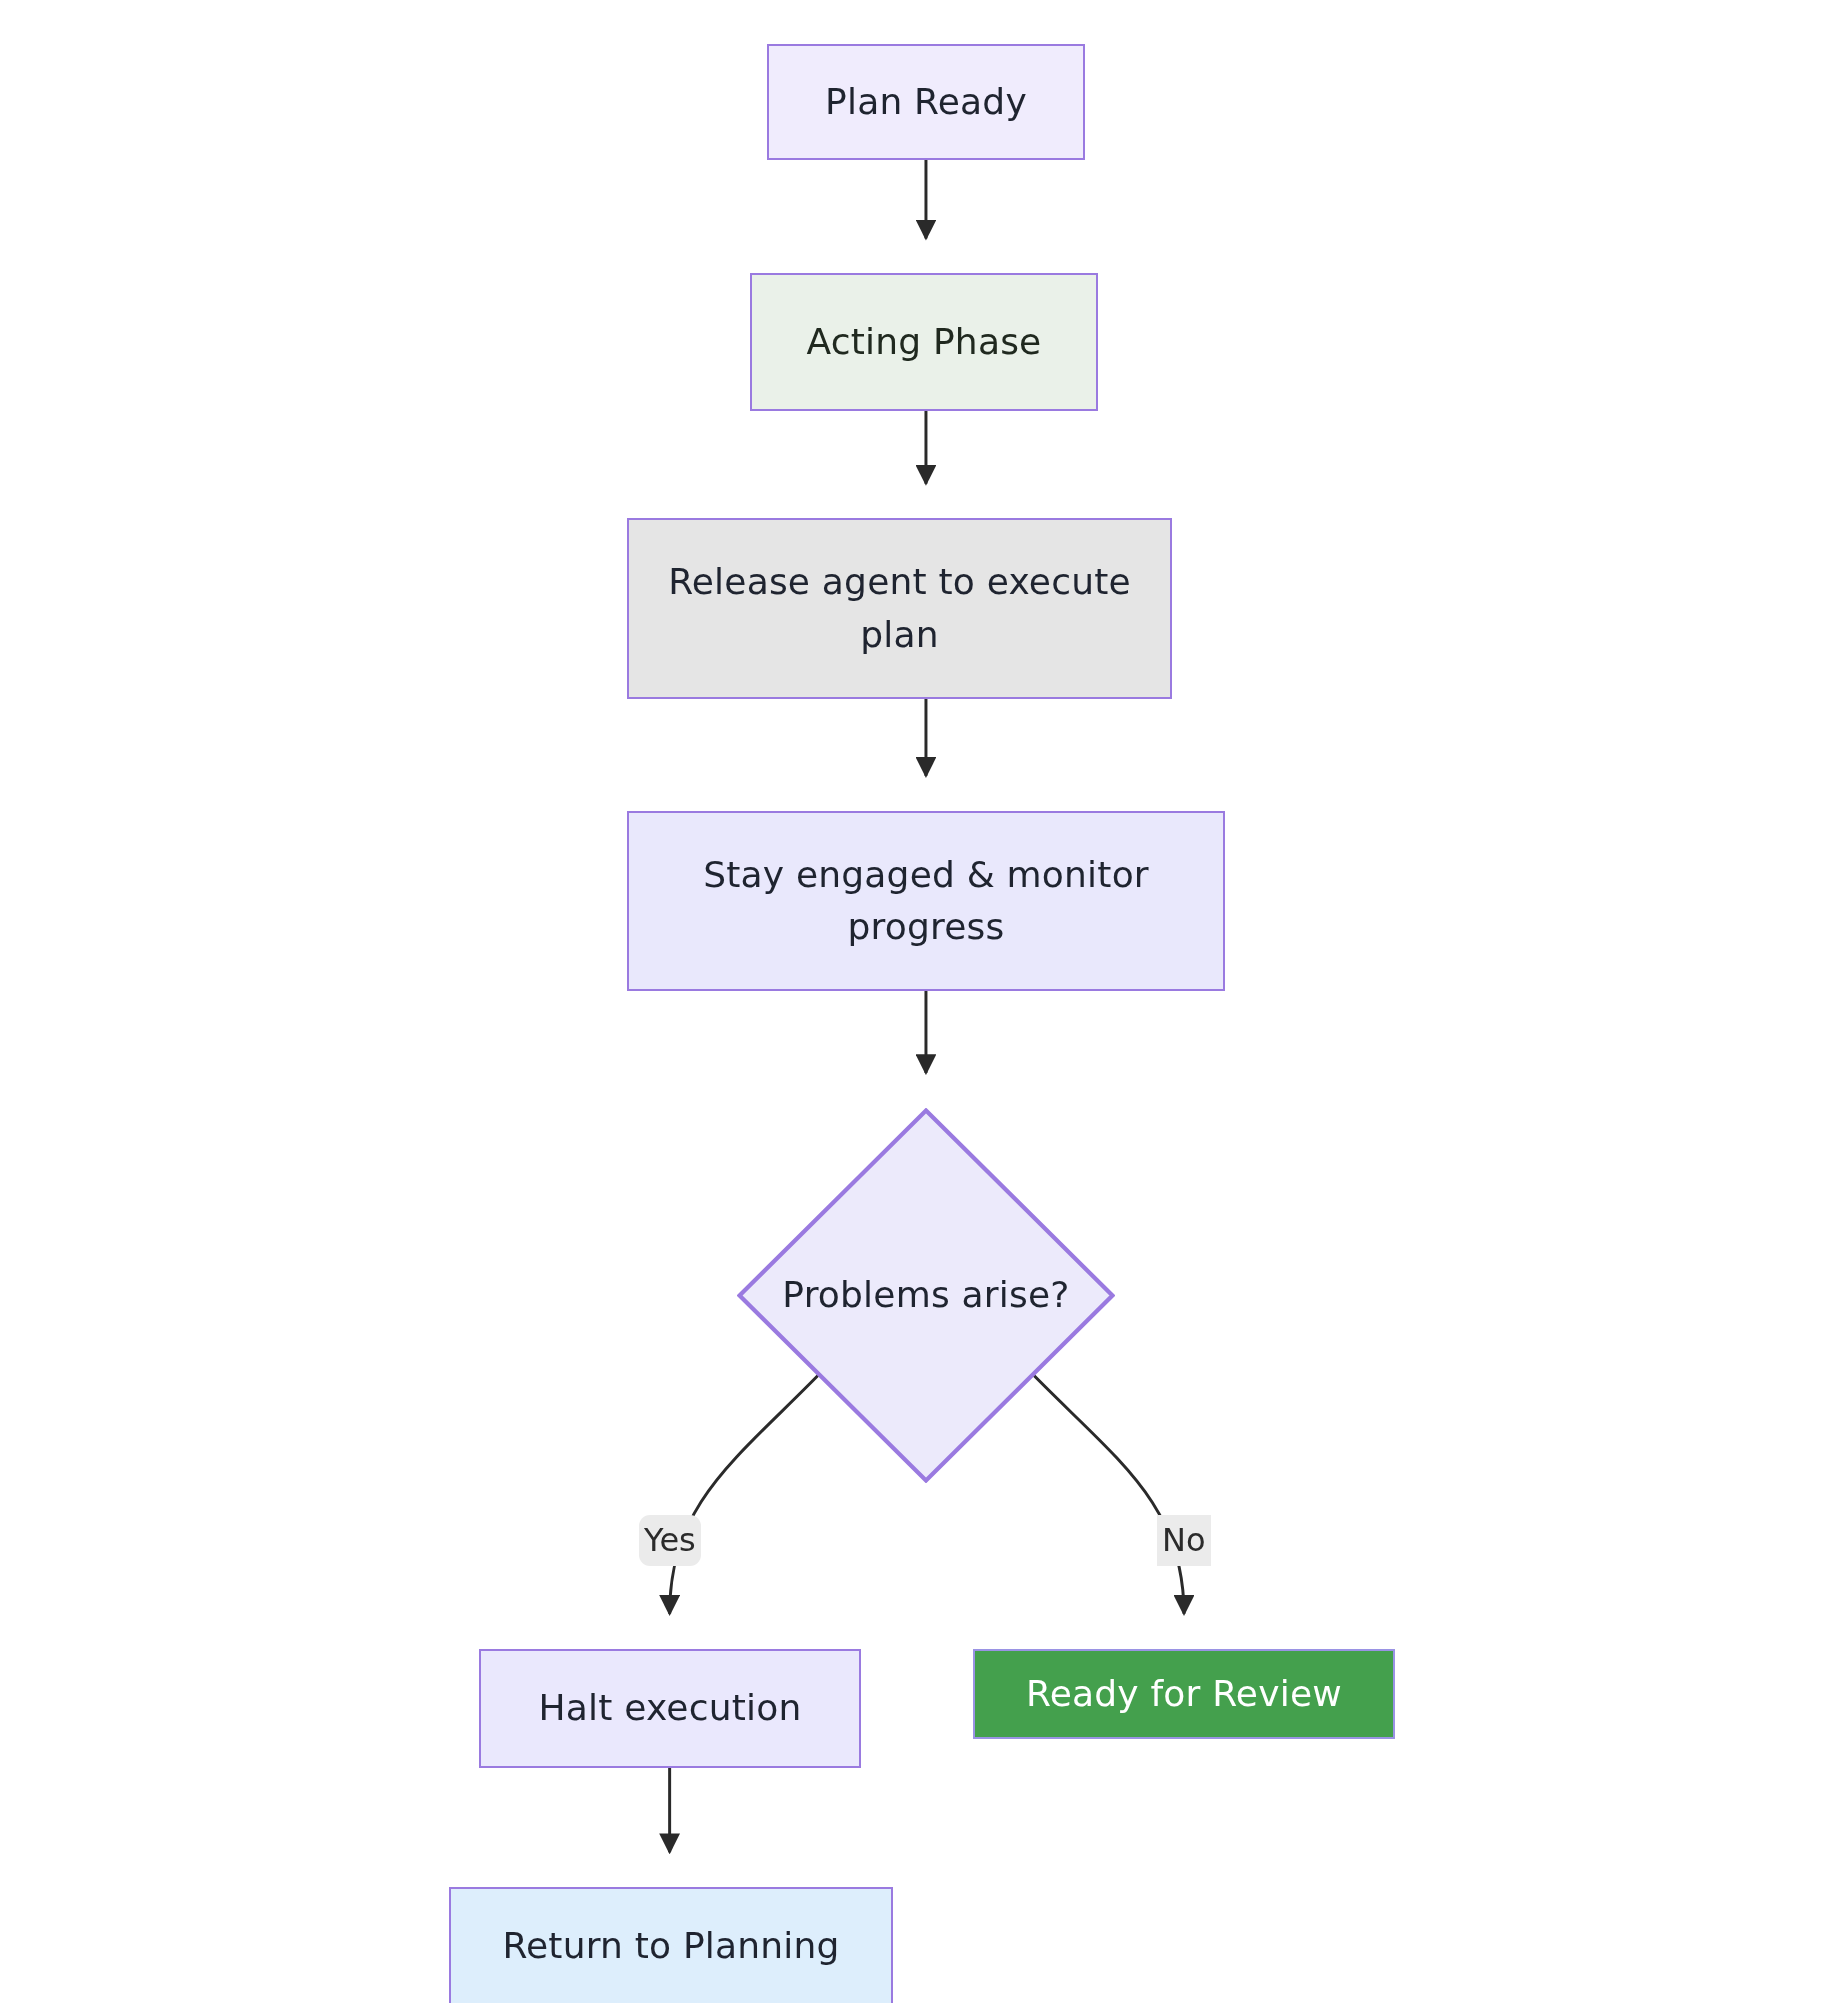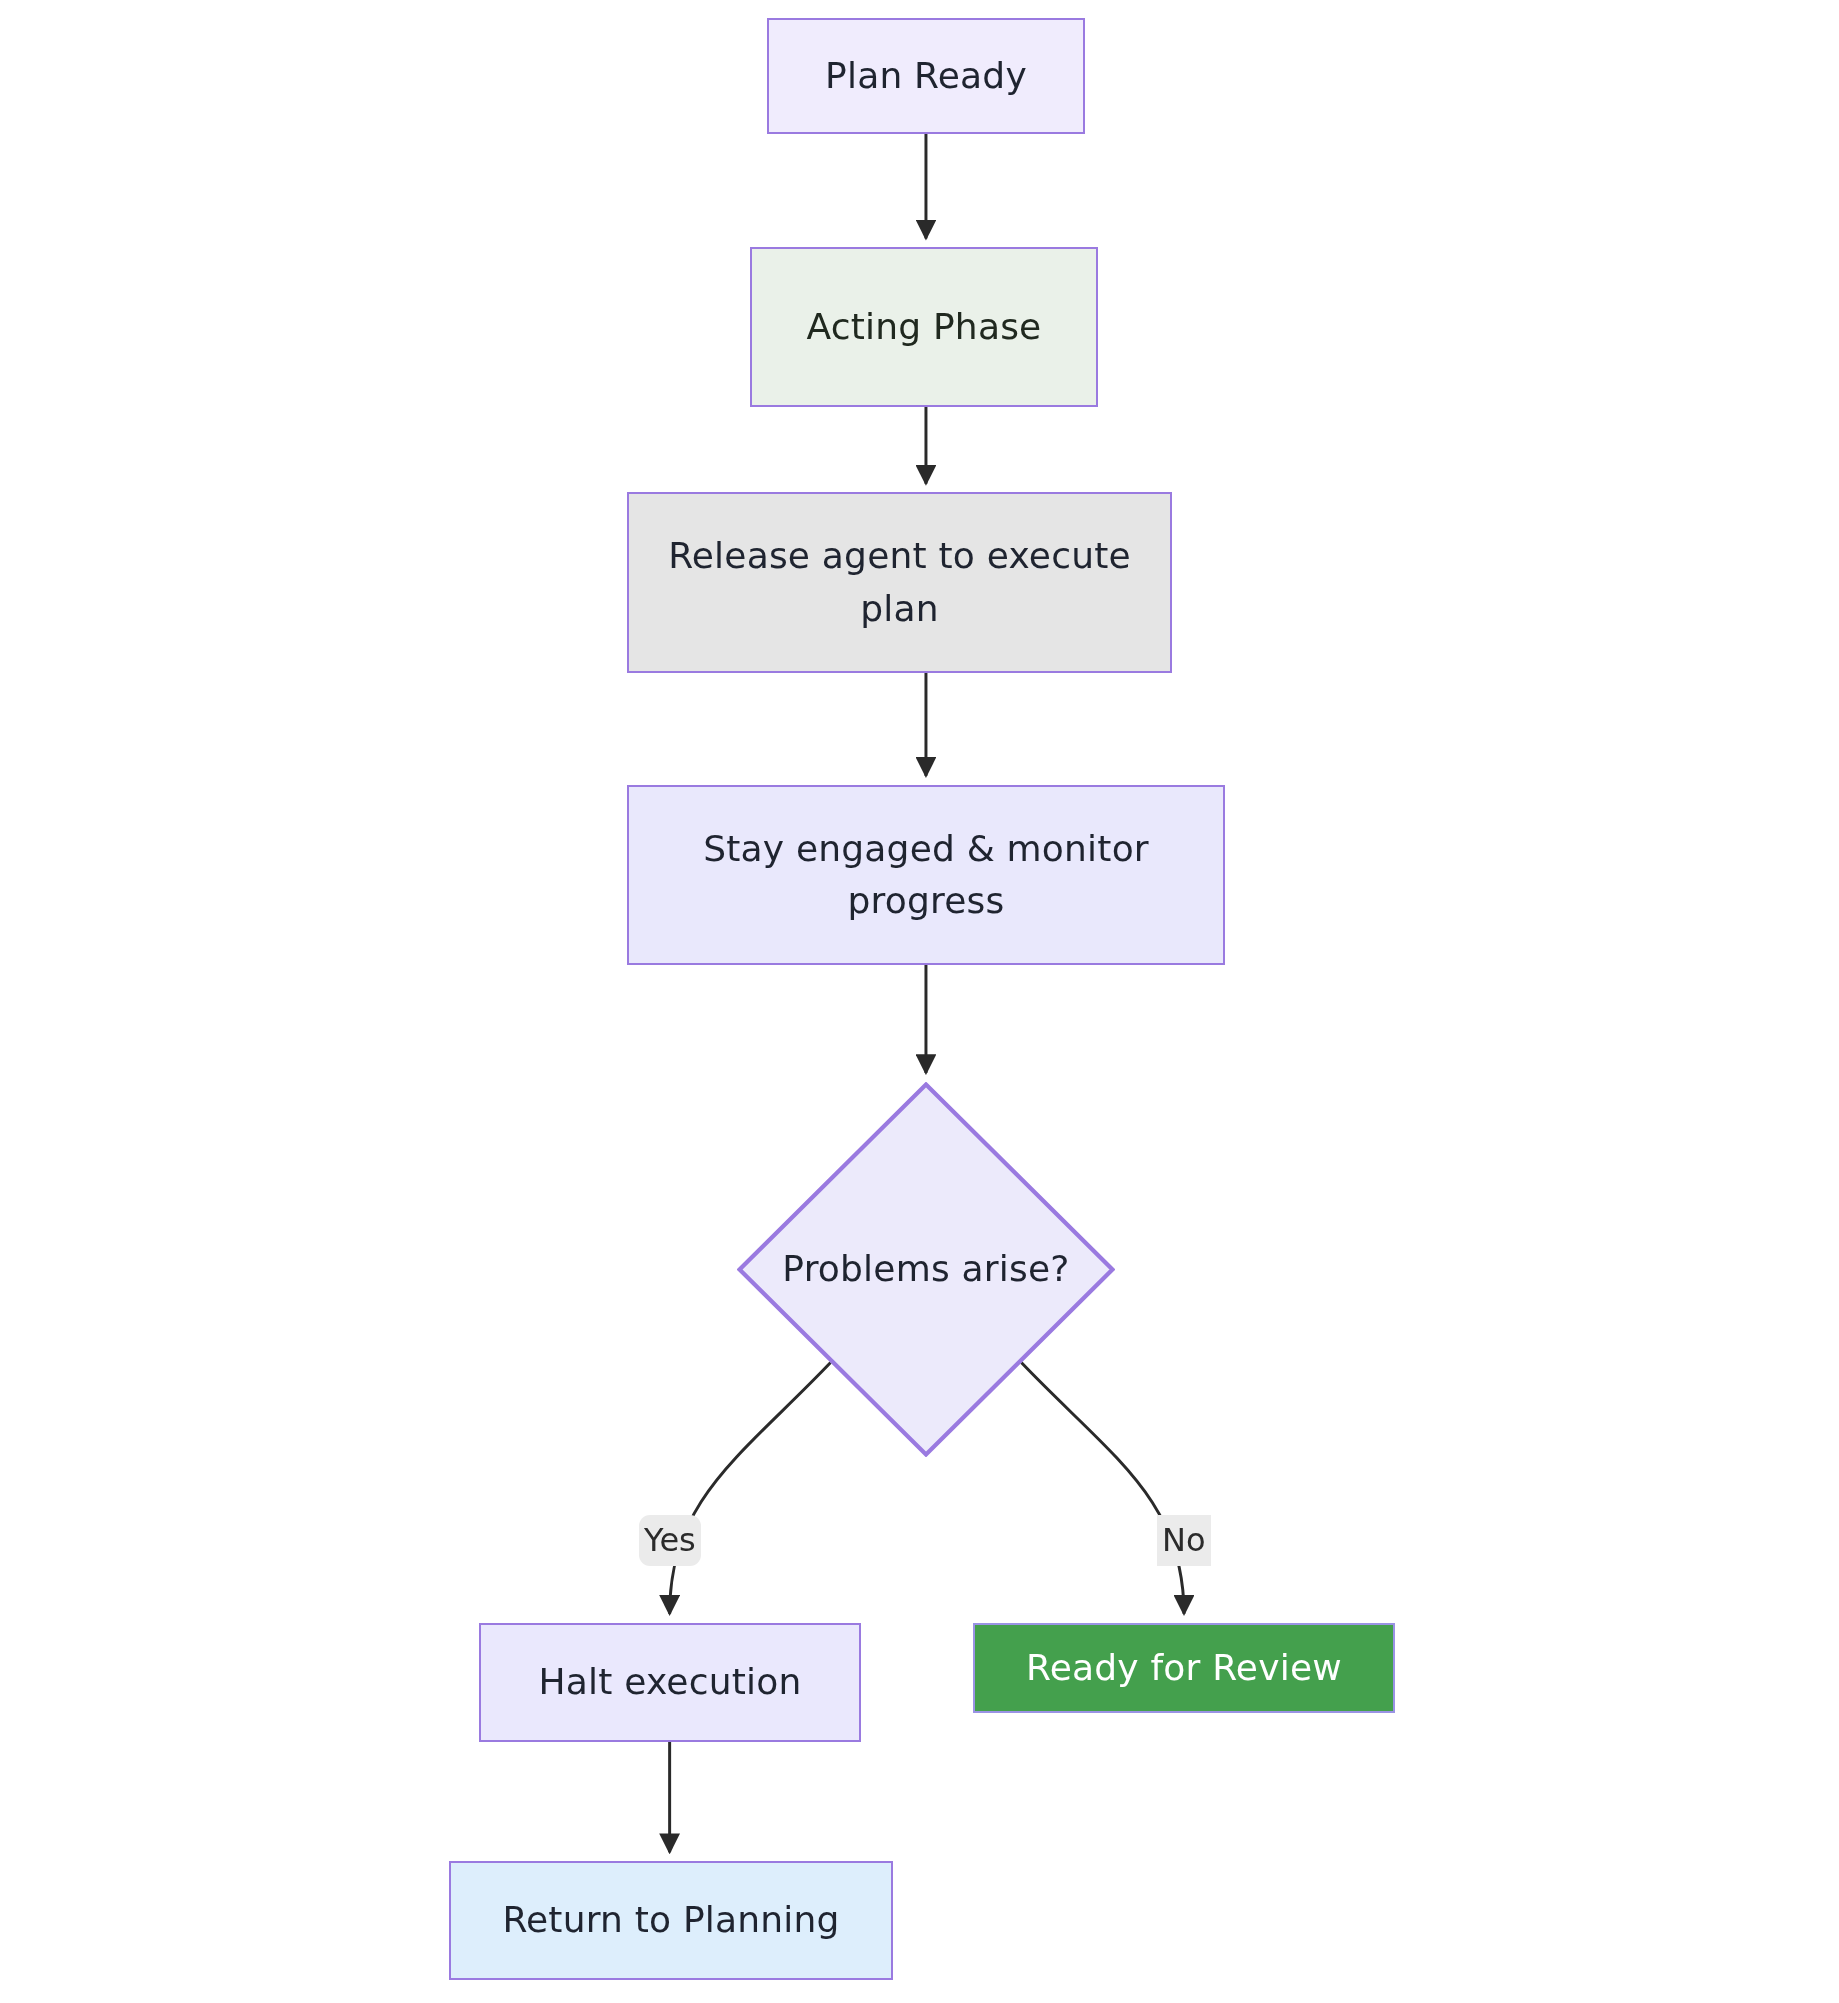--- a/index.html
+++ b/index.html
@@ -31,33 +31,34 @@
     display: flex;
     align-items: center;
     justify-content: center;
     text-align: center;
     border: 2.6px solid #9a7ae0;
     color: #1f2430;
     font-size: 36px;
     line-height: 1.45;
     letter-spacing: 0.2px;
     z-index: 2;
+    margin-top: 26px;
   }
   .node-label {
     display: block;
     white-space: pre-line;
     padding: 0 8.5px;
   }
   
   .n-plan-ready {
     left: 767px; top: 18px; width: 318px; height: 116px;
     background: #f0ecfd;
   }
   .n-acting-phase {
-    left: 750px; top: 247px; width: 348px; height: 160px;
+    left: 750px; top: 247px; width: 348px; height: 138px;
     background: #eaf1e9;
     color: #20291f;
   }
   .n-release-agent {
     left: 627px; top: 492px; width: 545px; height: 181px;
     background: #e5e5e5;
   }
   .n-stay-engaged {
     left: 627px; top: 785px; width: 598px; height: 180px;
     background: #e9e8fc;

